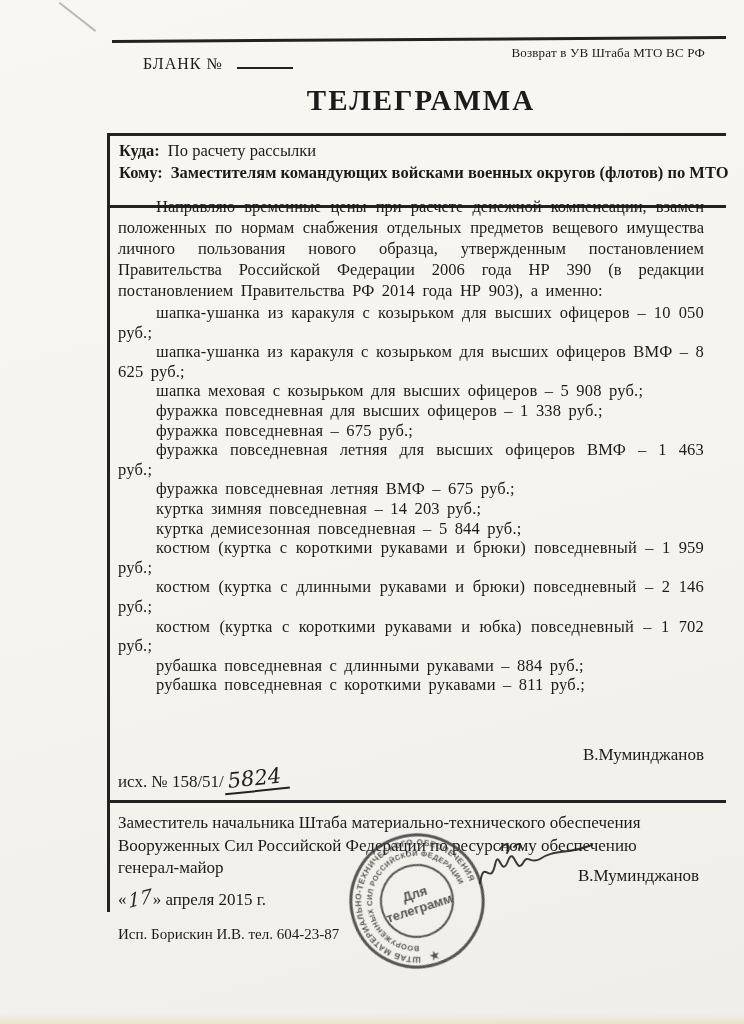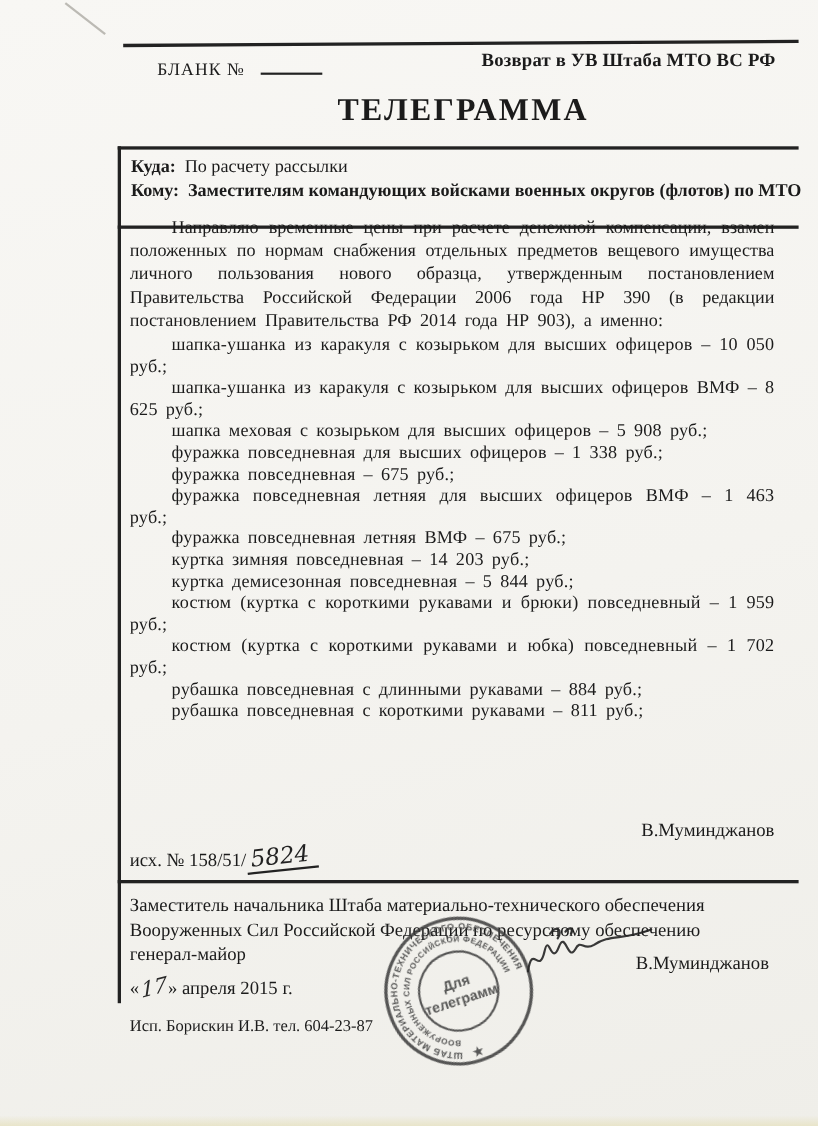--- a/index.html
+++ b/index.html
@@ -7,21 +7,21 @@
     position:relative;width:744px;height:1024px;overflow:hidden;
     background:linear-gradient(165deg,#f8f7f4 0%,#f4f3ef 55%,#efeee9 100%);
     font-family:"Liberation Serif",serif;color:#1b1b1b;
   }
   .corner-mark{position:absolute;left:60px;top:2px;width:46px;height:2px;background:#bcbab4;
     transform:rotate(38deg);transform-origin:left top;}
   .bottom-edge{position:absolute;bottom:0;left:0;width:100%;height:10px;
     background:linear-gradient(to bottom,rgba(233,229,201,0),#e8e4c8);}
   .top-rule{position:absolute;left:112px;top:38px;width:614px;height:3px;background:#222;
     transform:rotate(-0.35deg);}
-  .return-note{position:absolute;top:45px;right:39px;font-size:17px;font-weight:bold;letter-spacing:.2px;}
+  .return-note{position:absolute;top:45px;right:39px;font-size:13px;font-weight:normal;letter-spacing:.2px;}
   .blank-row{position:absolute;left:143px;top:55px;font-size:16px;letter-spacing:1px;}
   .blank-line{display:inline-block;width:56px;border-bottom:2px solid #222;margin-left:14px;vertical-align:baseline;}
   .title{position:absolute;top:84px;left:116px;width:610px;margin:0;text-align:center;
     font-size:29px;font-weight:bold;letter-spacing:2px;}
   .left-border{position:absolute;left:107px;top:133px;width:3px;height:779px;background:#222;}
   .routing-box{position:absolute;left:107px;top:133px;width:619px;box-sizing:border-box;
     border-top:3px solid #222;border-bottom:3px solid #222;padding:4px 4px 21px 12px;font-size:16.5px;}
   .route-line{line-height:22px;white-space:nowrap;}
   .route-label{font-weight:bold;margin-right:8px;}
   .route-value.bold{font-weight:bold;}
@@ -80,20 +80,21 @@
     <p class="item">шапка-ушанка из каракуля с козырьком для высших офицеров – 10 050 руб.;</p>
     <p class="item">шапка-ушанка из каракуля с козырьком для высших офицеров ВМФ – 8 625 руб.;</p>
     <p class="item">шапка меховая с козырьком для высших офицеров – 5 908 руб.;</p>
     <p class="item">фуражка повседневная для высших офицеров – 1 338 руб.;</p>
     <p class="item">фуражка повседневная – 675 руб.;</p>
     <p class="item">фуражка повседневная летняя для высших офицеров ВМФ – 1 463 руб.;</p>
     <p class="item">фуражка повседневная летняя ВМФ – 675 руб.;</p>
     <p class="item">куртка зимняя повседневная – 14 203 руб.;</p>
     <p class="item">куртка демисезонная повседневная – 5 844 руб.;</p>
     <p class="item">костюм (куртка с короткими рукавами и брюки) повседневный – 1 959 руб.;</p>
+    <p class="item">костюм (куртка с длинными рукавами и брюки) повседневный – 2 146 руб.;</p>
     <p class="item">костюм (куртка с короткими рукавами и юбка) повседневный – 1 702 руб.;</p>
     <p class="item">рубашка повседневная с длинными рукавами – 884 руб.;</p>
     <p class="item">рубашка повседневная с короткими рукавами – 811 руб.;</p>
 
   </div>
 
   <div class="sign-name-1">В.Муминджанов</div>
 
   <div class="outgoing">
     <span>исх. № 158/51/</span><span class="hand-number">5824</span>

